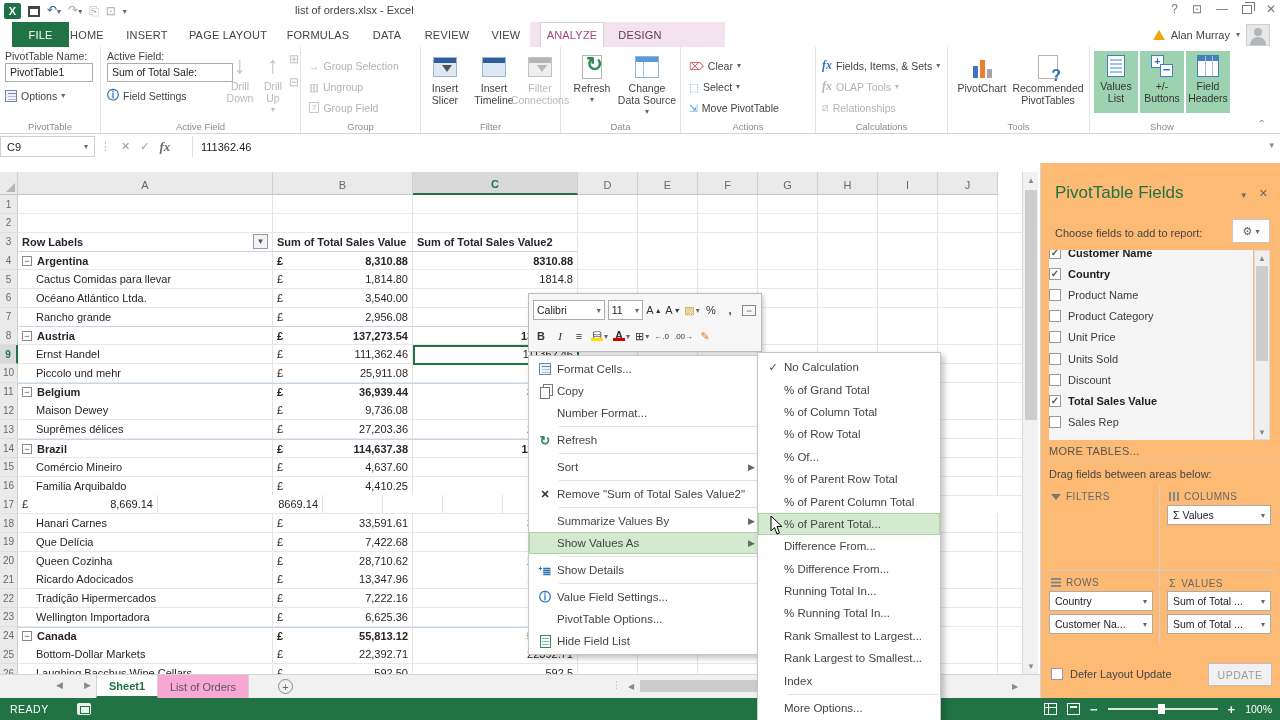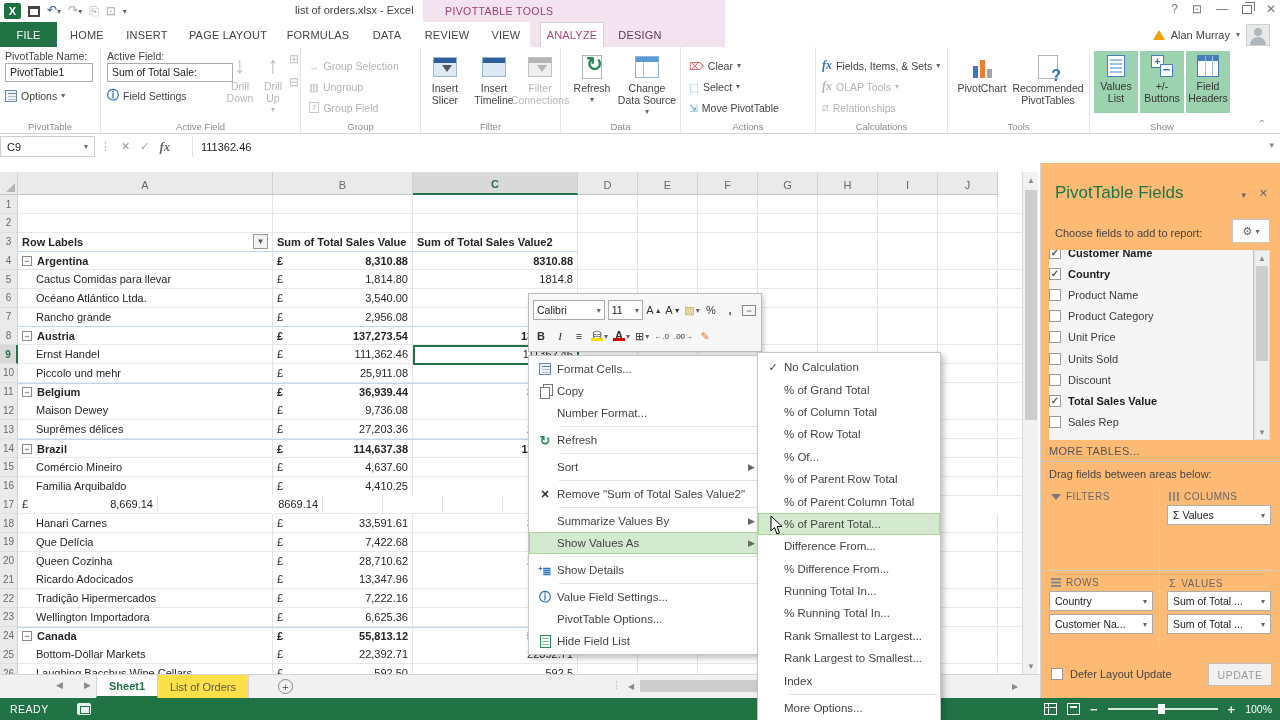--- a/index.html
+++ b/index.html
@@ -15,21 +15,21 @@
 .qsave{width:12px;height:11px;border:2px solid #444;border-top-width:3px;background:#fff;}
 .doctitle{position:absolute;top:4px;left:295px;color:#444;font-size:11px;}
 .ctxlabel{position:absolute;left:423px;top:0;width:302px;height:22px;background:#f3e3ee;color:#9e3d76;font-size:10.5px;display:flex;align-items:center;padding-left:22px;letter-spacing:.4px;}
 .wincontrols{position:absolute;right:4px;top:2px;display:flex;gap:14px;color:#777;font-size:12px;align-items:center;}
 .wincontrols span{cursor:default;}
 .restore-ico{width:10px;height:9px;border:1px solid #777;box-shadow:2px -2px 0 -0px #fff,3px -3px 0 0px #777;}
 
 .tabrow{position:absolute;top:22px;left:0;width:1280px;height:25px;background:#fff;}
 .pinkstrip{position:absolute;left:530px;top:0;width:195px;height:25px;background:#f3e3ee;}
 .tab{position:absolute;top:0;height:25px;display:flex;align-items:center;justify-content:center;color:#444;font-size:11px;letter-spacing:.2px;}
-.tab.file{left:0;width:57px;background:#217346;color:#fff;}
+.tab.file{left:12px;width:57px;background:#217346;color:#fff;}
 .tab.activetab{background:#fff;border:1px solid #d4d4d4;border-bottom:none;color:#a8467e;}
 .userarea{position:absolute;right:10px;top:0;height:25px;display:flex;align-items:center;gap:6px;color:#444;}
 .warn-tri{width:0;height:0;border-left:6px solid transparent;border-right:6px solid transparent;border-bottom:10px solid #f0a30a;position:relative;}
 .avatar{width:24px;height:22px;background:#e8e8e8;border:1px solid #cfcfcf;position:relative;overflow:hidden;}
 .avatar .head{position:absolute;left:7px;top:3px;width:8px;height:8px;border-radius:50%;background:#aeb7bd;}
 .avatar .bodyshape{position:absolute;left:3px;top:12px;width:16px;height:10px;border-radius:8px 8px 0 0;background:#aeb7bd;}
 
 .ribbon{position:absolute;top:47px;left:0;width:1280px;height:87px;background:#fff;border-bottom:1px solid #d4d4d4;}
 .rgroup{position:absolute;top:0;height:86px;border-right:1px solid #e4e4e4;}
 .glabel{position:absolute;bottom:1px;left:0;width:100%;text-align:center;color:#8b8b8b;font-size:9.5px;}
@@ -93,21 +93,21 @@
 .indent{padding-left:14px;}
 .filterbtn{width:15px;height:15px;border:1px solid #9a9a9a;background:#f3f3f3;color:#555;font-size:8px;display:flex;align-items:center;justify-content:center;margin-left:auto;flex:none;}
 .selcell{position:absolute;left:413px;width:166px;height:20px;box-shadow:inset 0 0 0 2px #217346;background:transparent;}
 .fillhandle{position:absolute;right:-2px;bottom:-2px;width:5px;height:5px;background:#217346;border:1px solid #fff;}
 
 .vscroll{position:absolute;left:1022px;top:172px;width:16px;height:502px;background:#f1f1f1;border-left:1px solid #dadada;}
 .vscroll .arr{position:absolute;left:0;width:16px;height:16px;color:#8a8a8a;font-size:8px;display:flex;align-items:center;justify-content:center;}
 .vthumb{position:absolute;left:2px;top:18px;width:12px;height:230px;background:#cdcdcd;}
 .sheetbar{position:absolute;top:674px;left:0;width:1040px;height:24px;background:#f1f1f1;border-top:1px solid #d4d4d4;}
 .snav{position:absolute;top:5px;color:#8a8a8a;font-size:9px;}
-.stab{position:absolute;top:0;height:23px;display:flex;align-items:center;padding:0 12px;font-size:11px;color:#595959;background:#fde047;border-right:1px solid #d4d4d4;}
+.stab{position:absolute;top:0;height:23px;display:flex;align-items:center;padding:0 12px;font-size:11px;color:#595959;background:#f9a8d4;border-right:1px solid #d4d4d4;}
 .stab.active{background:#fff;color:#217346;font-weight:bold;border-bottom:2px solid #217346;border-left:1px solid #d4d4d4;}
 .addsheet{position:absolute;top:4px;width:15px;height:15px;border:1px solid #8a8a8a;border-radius:50%;color:#666;font-size:11px;display:flex;align-items:center;justify-content:center;}
 .hscroll{position:absolute;top:678px;left:624px;width:398px;height:16px;background:#f1f1f1;}
 .hscroll .arr{position:absolute;top:0;width:14px;height:16px;color:#8a8a8a;font-size:8px;display:flex;align-items:center;justify-content:center;}
 .hthumb{position:absolute;left:16px;top:2px;width:290px;height:12px;background:#cdcdcd;}
 
 .statusbar{position:absolute;top:698px;left:0;width:1280px;height:22px;background:#217346;color:#fff;display:flex;align-items:center;}
 .statusbar .ready{margin-left:10px;font-size:10.5px;letter-spacing:.5px;}
 .macroico{margin-left:28px;width:14px;height:12px;background:#e8f1ea;border-radius:2px;position:relative;}
 .macroico:before{content:"";position:absolute;left:3px;top:3px;width:8px;height:6px;border:1px solid #217346;}
@@ -191,21 +191,20 @@
     <div class="qat">
       <span class="xl-logo">X</span>
       <span class="qsave"></span>
       <span class="qico">↶<span class="caret">▾</span></span>
       <span class="qico gray">↷<span class="caret">▾</span></span>
       <span class="qico gray">⎘</span>
       <span class="qico gray">⊡</span>
       <span class="caret">▾</span>
     </div>
     <div class="doctitle">list of orders.xlsx - Excel</div>
-    <div class="ctxlabel">PIVOTTABLE TOOLS</div>
     <div class="wincontrols">
       <span>?</span>
       <span>⊡</span>
       <span>—</span>
       <span class="restore-ico"></span>
       <span>✕</span>
     </div>
   </div>
 
   <div class="tabrow">

